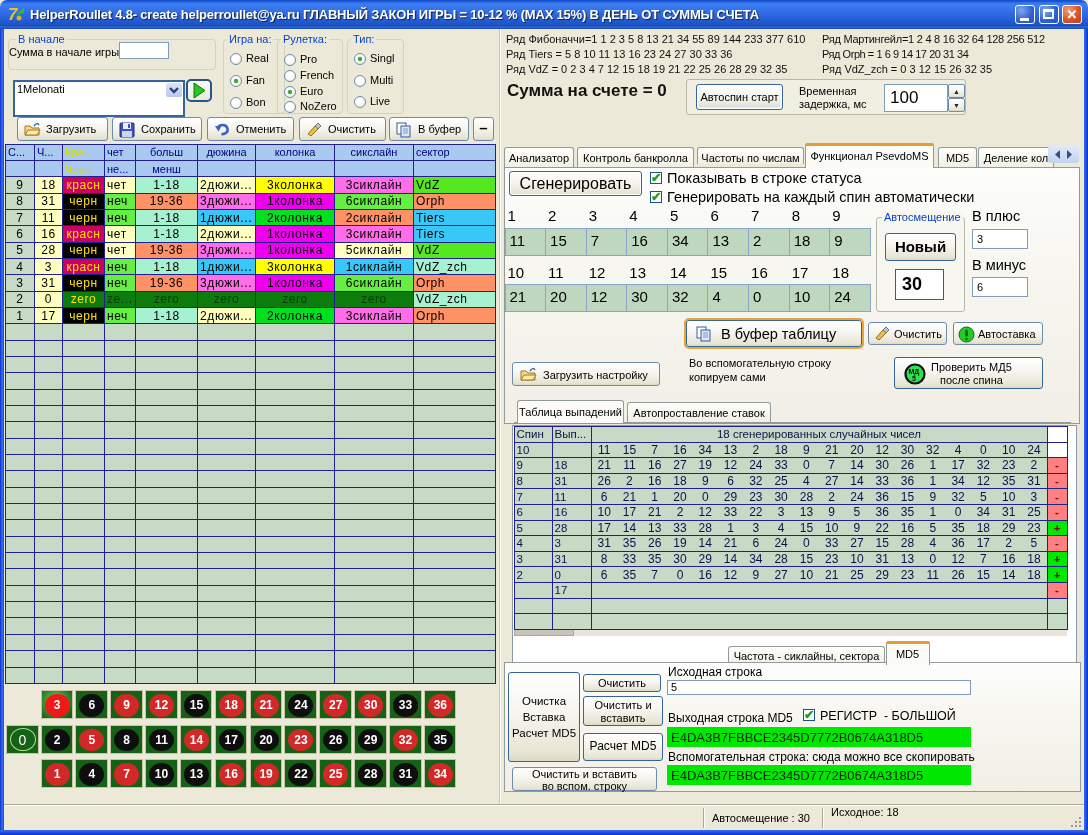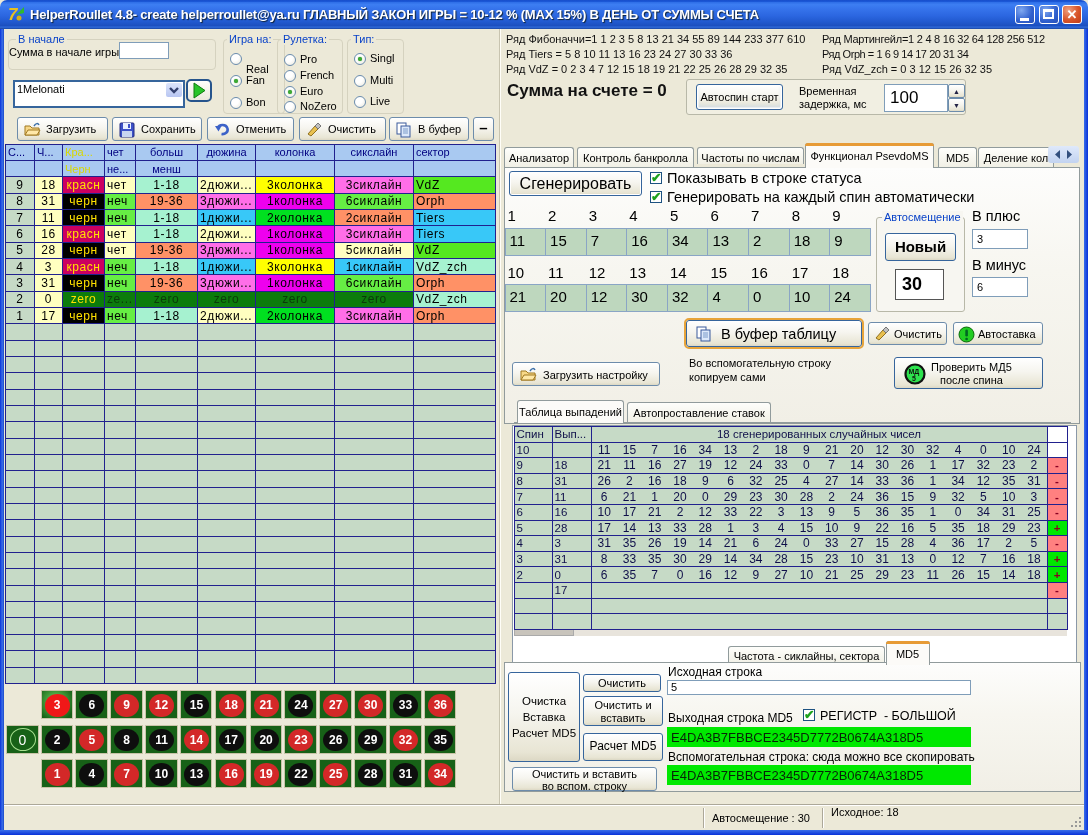--- a/index.html
+++ b/index.html
@@ -59,33 +59,33 @@
     </div>
 <div class="abs tbtn tbx" style="left:1062px;font-size:13px;font-weight:bold;text-align:center;line-height:17px;">✕</div>
 <div class="abs bL"></div>
     <div class="abs bR"></div>
     <div class="abs bB"></div>
 <div class="abs" id="content">
 <div class="abs gb" style="left:4px;top:10px;width:208px;height:31px;"></div>
 <div class="abs gbl" style="left:12px;top:4px;">В начале</div>
 <div class="abs lbl" style="left:5px;top:17px;">Сумма в начале игры</div>
 <div class="abs inp" style="left:115px;top:13px;width:50px;height:17px;"></div>
-<div class="abs" style="left:9px;top:51px;width:172px;height:28px;background:#fff;border:2px solid #36659c;">
+<div class="abs" style="left:9px;top:51px;width:172px;height:37px;background:#fff;border:2px solid #36659c;">
         <div class="abs" style="left:2px;top:1px;font-size:11px;">1Melonati</div>
         <div class="abs" style="right:1px;top:1px;width:16px;height:14px;background:linear-gradient(180deg,#dce4fa,#b8c6f2);border-radius:2px;"><svg width="16" height="14">
             <path d="M4 5 L8 9 L12 5" stroke="#33406e" stroke-width="2.4" fill="none"></path>
           </svg></div>
       </div>
 <div class="abs" style="left:182px;top:50px;width:26px;height:23px;background:linear-gradient(180deg,#fdfdfa,#ece9dc);border:2px solid #26548c;border-radius:5px;"><svg width="22" height="19">
           <polygon points="6,2 17,9.5 6,17" fill="#28c428" stroke="#0f7a0f"></polygon>
         </svg></div>
 <div class="abs gb" style="left:219px;top:10px;width:62px;height:75px;"></div>
 <div class="abs gbl" style="left:223px;top:4px;">Игра на:</div>
 <div class="abs rad" style="left:226px;top:24px;"></div>
-      <div class="abs" style="left:242px;top:23px;font-size:11px;margin-top:11px;">Real</div>
+      <div class="abs" style="left:242px;top:23px;font-size:11px;">Real</div>
 <div class="abs rad" style="left:226px;top:46px;">
         <div class="rdot"></div>
       </div>
       <div class="abs" style="left:242px;top:45px;font-size:11px;">Fan</div>
 <div class="abs rad" style="left:226px;top:68px;"></div>
       <div class="abs" style="left:242px;top:67px;font-size:11px;">Bon</div>
 <div class="abs gb" style="left:273px;top:10px;width:66px;height:75px;"></div>
 <div class="abs gbl" style="left:277px;top:4px;">Рулетка:</div>
 <div class="abs rad" style="left:280px;top:25px;"></div>
       <div class="abs" style="left:296px;top:24px;font-size:11px;">Pro</div>

